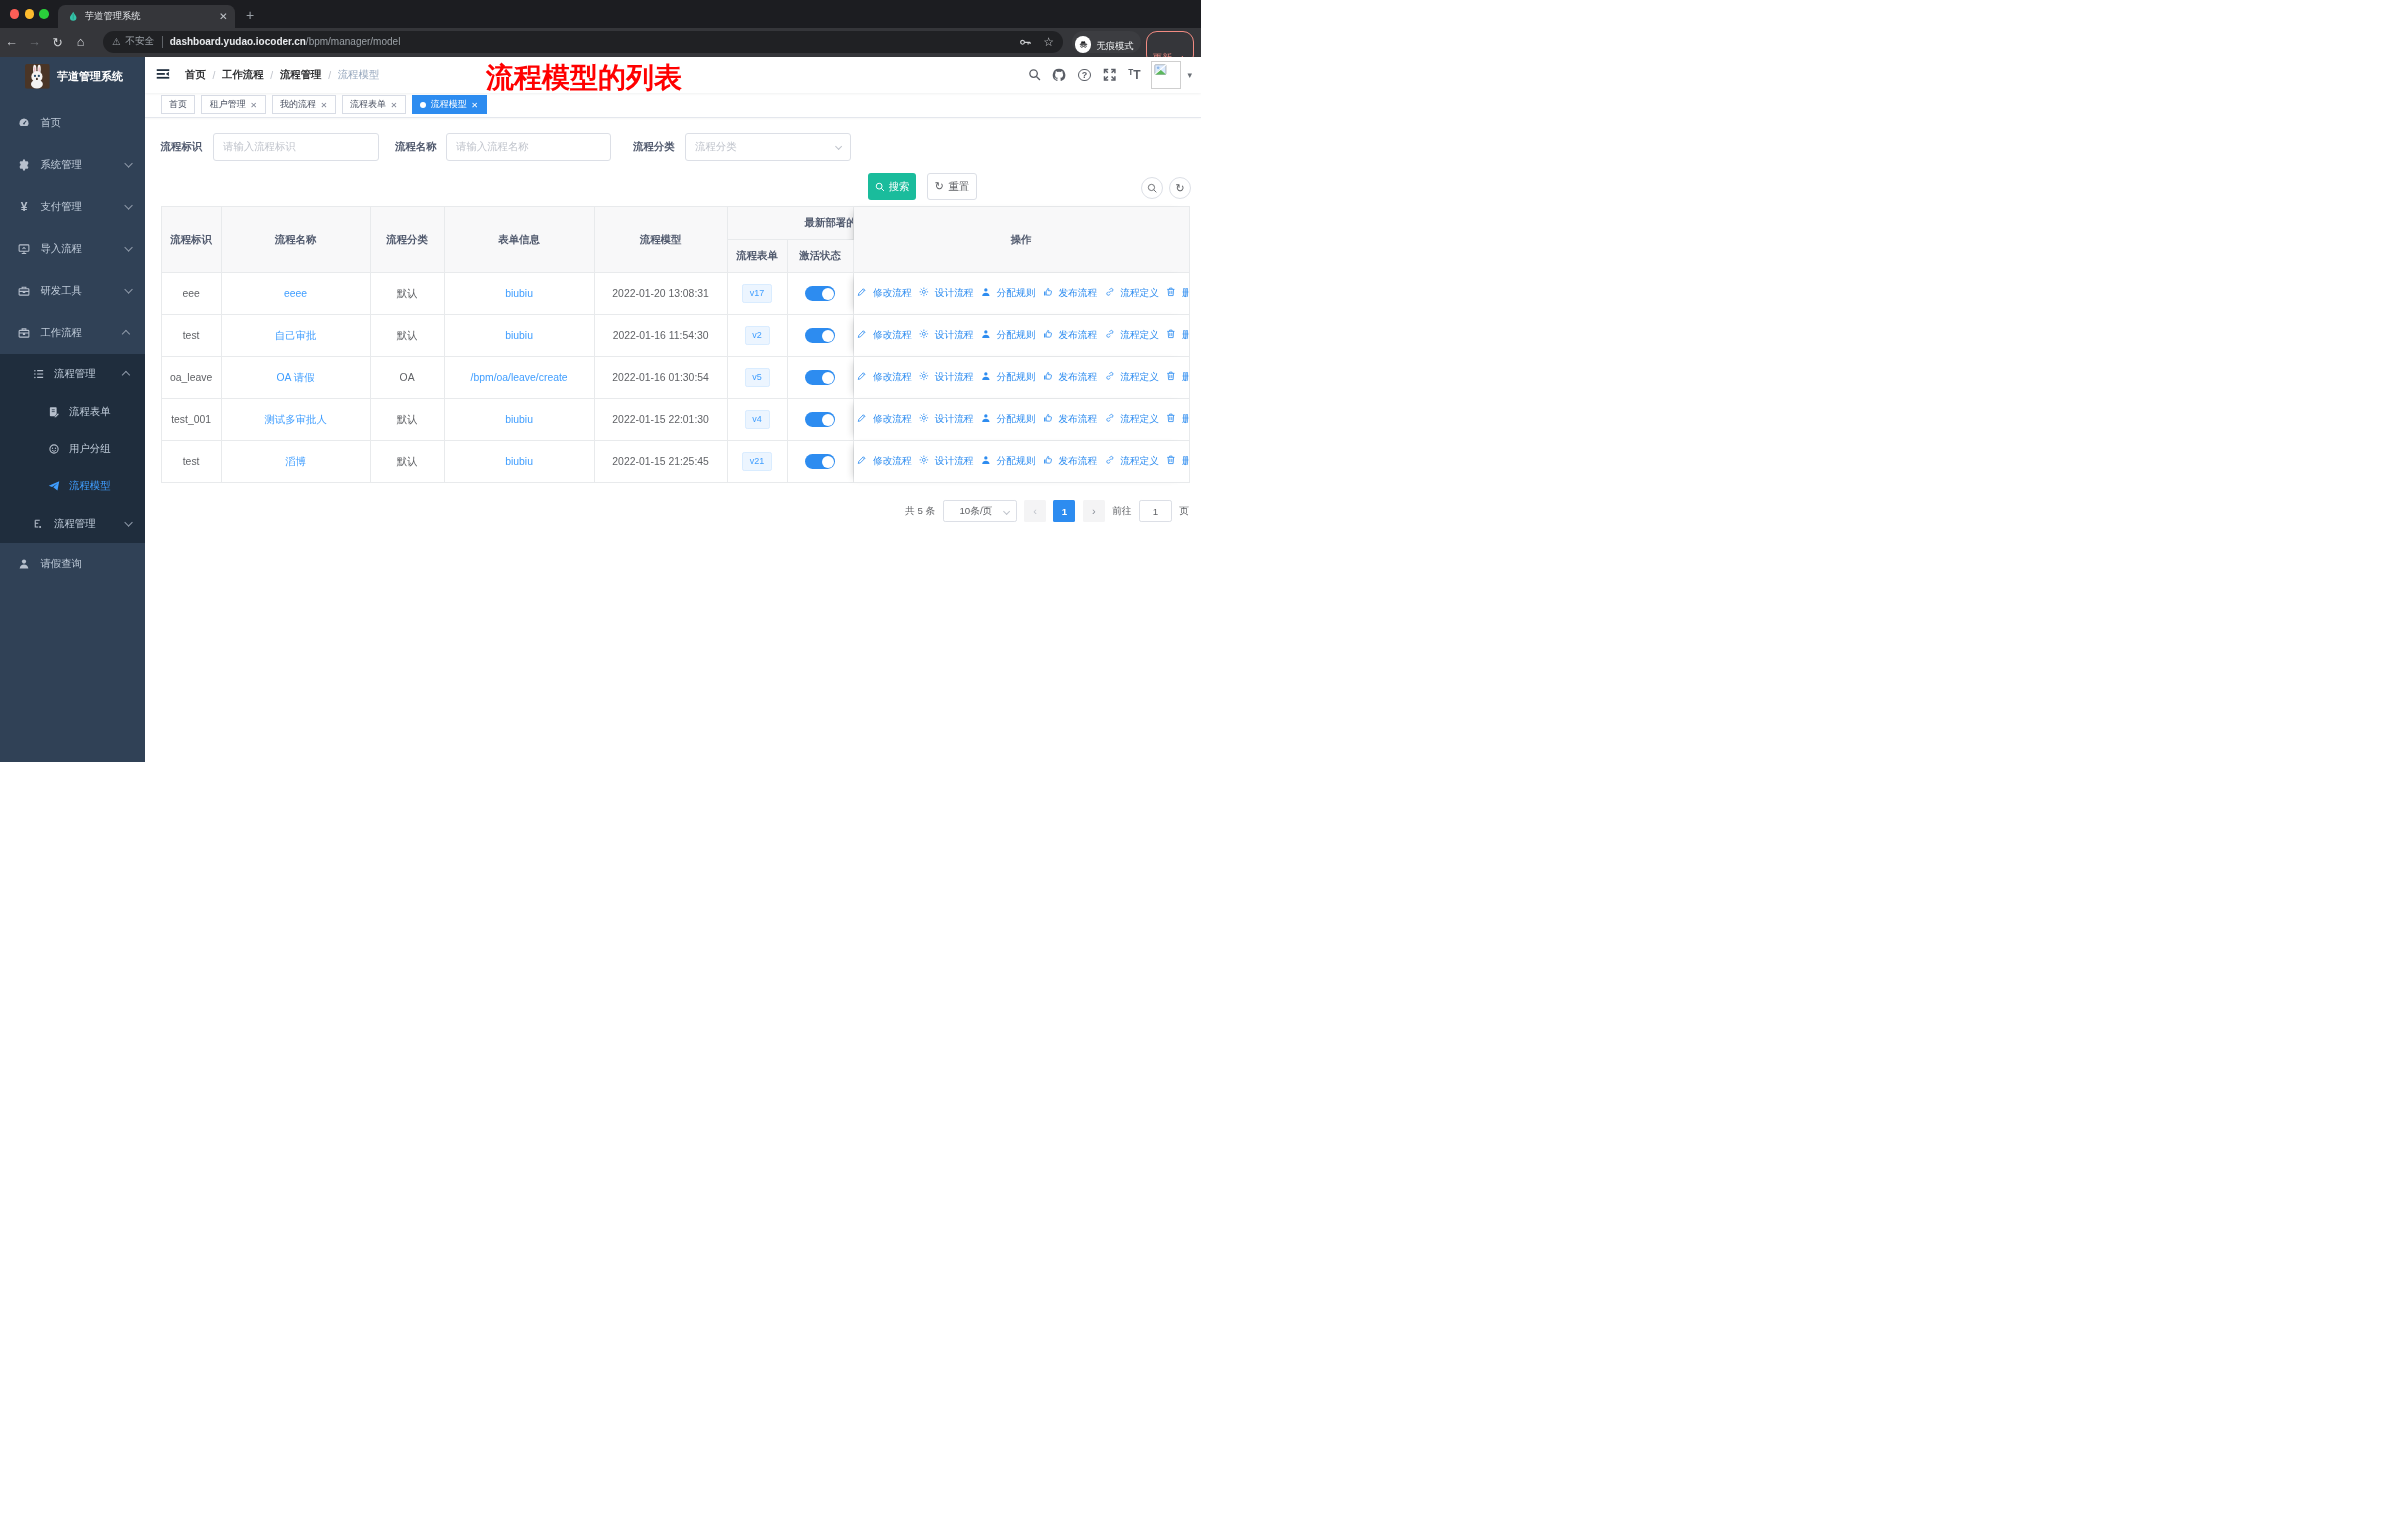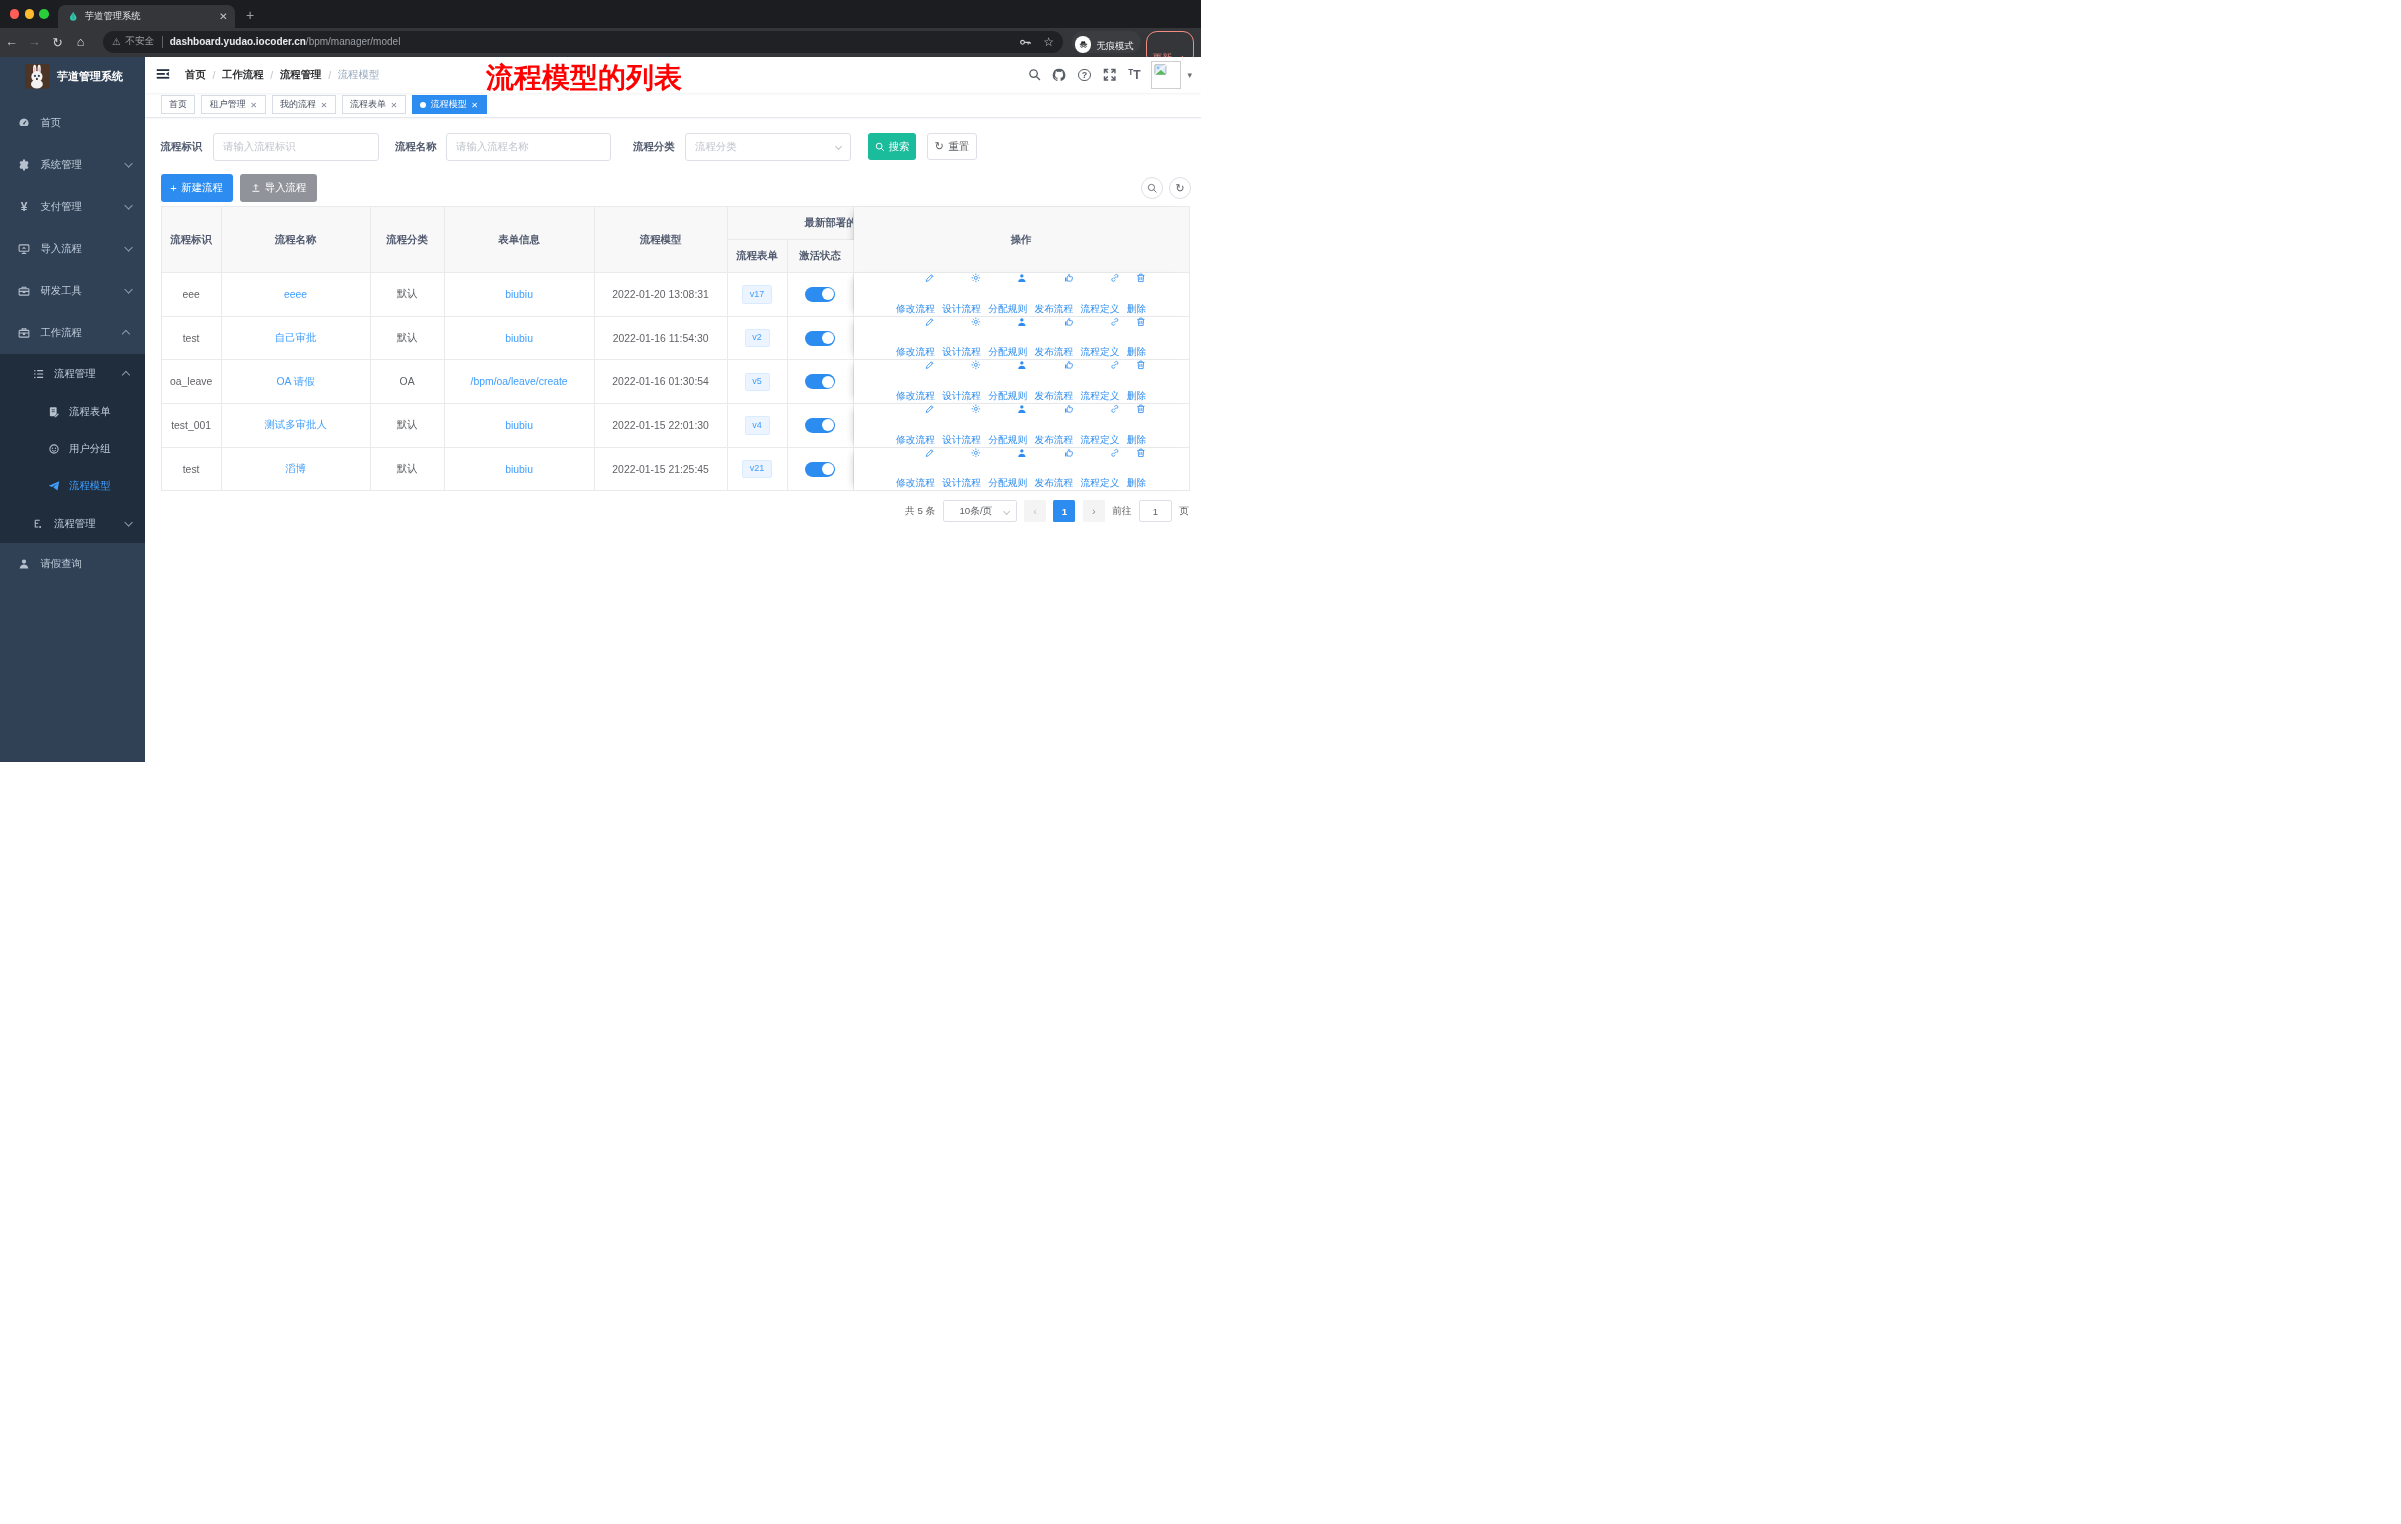--- a/index.html
+++ b/index.html
@@ -79,21 +79,21 @@
   .tag.active .x { color:#fff; }
   .tag-dot { width:6px; height:6px; border-radius:50%; background:#fff; }
 
   
   .content { position:absolute; left:0; top:60px; width:1056px; height:645px; background:#fff; }
   .f-label { position:absolute; font-size:10.4px; font-weight:bold; color:#515a6e; line-height:28px; top:15.6px; }
   .f-input { position:absolute; top:15.6px; height:28px; border:0.7px solid #dcdfe6; border-radius:3px; background:#fff; font-size:10.4px; color:#606266; padding:0 9px; font-family:inherit; }
   .f-input::placeholder { color:#c0c4cc; }
   .f-select { position:absolute; top:15.6px; height:28px; border:0.7px solid #dcdfe6; border-radius:3px; background:#fff; display:flex; align-items:center; padding:0 9px; font-size:10.4px; color:#c0c4cc; }
   .sel-chev { position:absolute; right:9px; width:5.2px; height:5.2px; border-right:1px solid #c0c4cc; border-bottom:1px solid #c0c4cc; transform:rotate(45deg); top:10.4px; }
-  .btn { display:inline-flex; align-items:center; justify-content:center; gap:4.5px; border-radius:3px; font-size:10.4px; cursor:pointer; border:0.7px solid transparent; font-family:inherit; }
+  .btn { display:inline-flex; align-items:center; justify-content:center; gap:4.5px; border-radius:3px; font-size:10.4px; cursor:pointer; border:0.7px solid transparent; font-family:inherit;margin-top:40px; }
   .btn-search { position:absolute; left:723px; top:16.4px; width:48px; height:27px; background:#1abc9c; color:#fff; }
   .btn-reset { position:absolute; left:782px; top:16.4px; width:50px; height:27px; background:#fff; border-color:#dcdfe6; color:#606266; }
   .btn-create { position:absolute; left:15.6px; top:57px; width:72px; height:27.5px; background:#2d8cf0; color:#fff; }
   .btn-import { position:absolute; left:95px; top:57px; width:77px; height:27.5px; background:#909399; color:#fff; }
   .circle-btn { position:absolute; top:60px; width:22px; height:22px; border-radius:50%; border:0.7px solid #dcdfe6; background:#fff; display:flex; align-items:center; justify-content:center; color:#606266; }
   .cb-search { left:996px; } .cb-refresh { left:1024px; }
   .refresh-gl { font-size:11px; color:#606266; }
 
   
   .tbl { position:absolute; left:15.6px; top:89px; width:1028px; border-collapse:separate; border-spacing:0; table-layout:fixed; font-size:10.4px; }
@@ -105,21 +105,21 @@
   .tbl tbody td { height:42px; background:#fff; color:#606266; }
   .th-group { text-align:left; padding:0; }
   .th-group .clip { overflow:hidden; white-space:nowrap; }
   .th-group .clip span { display:inline-block; margin-left:77px; }
   .col-actions { box-shadow:-6.7px 0 7.4px -5.2px rgba(0,0,0,.18); }
   a.cell-link { color:#409eff; text-decoration:none; cursor:pointer; }
   .vtag { display:inline-block; padding:1.5px 6.7px; background:#ecf5ff; border:0.7px solid #d9ecff; border-radius:2.2px; color:#409eff; font-size:9px; line-height:13.4px; }
   .toggle { width:30px; height:15px; background:#2d8cf0; border-radius:7.4px; position:relative; display:inline-block; vertical-align:middle; cursor:pointer; }
   .toggle .knob { position:absolute; right:1.5px; top:1.5px; width:12px; height:12px; background:#fff; border-radius:50%; }
   .actions-cell { white-space:nowrap; }
-  .action-link { color:#2d8cf0; font-size:9.7px; text-decoration:none; margin:0 3.7px; display:inline-flex; align-items:flex-end; gap:20px; cursor:pointer;flex-direction:column; }
+  .action-link { color:#2d8cf0; font-size:9.7px; text-decoration:none; margin:0 3.7px; display:inline-flex; align-items:flex-start; gap:6px; cursor:pointer; }
   .action-link svg { width:9.7px; height:9.7px; }
   .action-link svg [stroke] { stroke-width:1.2; }
 
   
   .pager { position:absolute; top:383px; right:12px; height:22px; display:flex; align-items:center; gap:7.4px; font-size:9.7px; color:#606266; }
   .pg-select { width:74px; height:22px; border:0.7px solid #dcdfe6; border-radius:2.2px; display:flex; align-items:center; justify-content:center; gap:10.4px; position:relative; padding-right:7.4px; }
   .pg-select .sel-chev { top:8.2px; right:6.7px; }
   .pg-btn { width:22px; height:22px; border-radius:1.5px; background:#f4f4f5; display:flex; align-items:center; justify-content:center; color:#c0c4cc; font-size:11px; }
   .pg-cur { width:22px; height:22px; border-radius:1.5px; background:#2d8cf0; color:#fff; display:flex; align-items:center; justify-content:center; font-weight:bold; }
   .pg-input { width:33px; height:22px; border:0.7px solid #dcdfe6; border-radius:2.2px; text-align:center; font-size:9.7px; color:#606266; font-family:inherit; }

